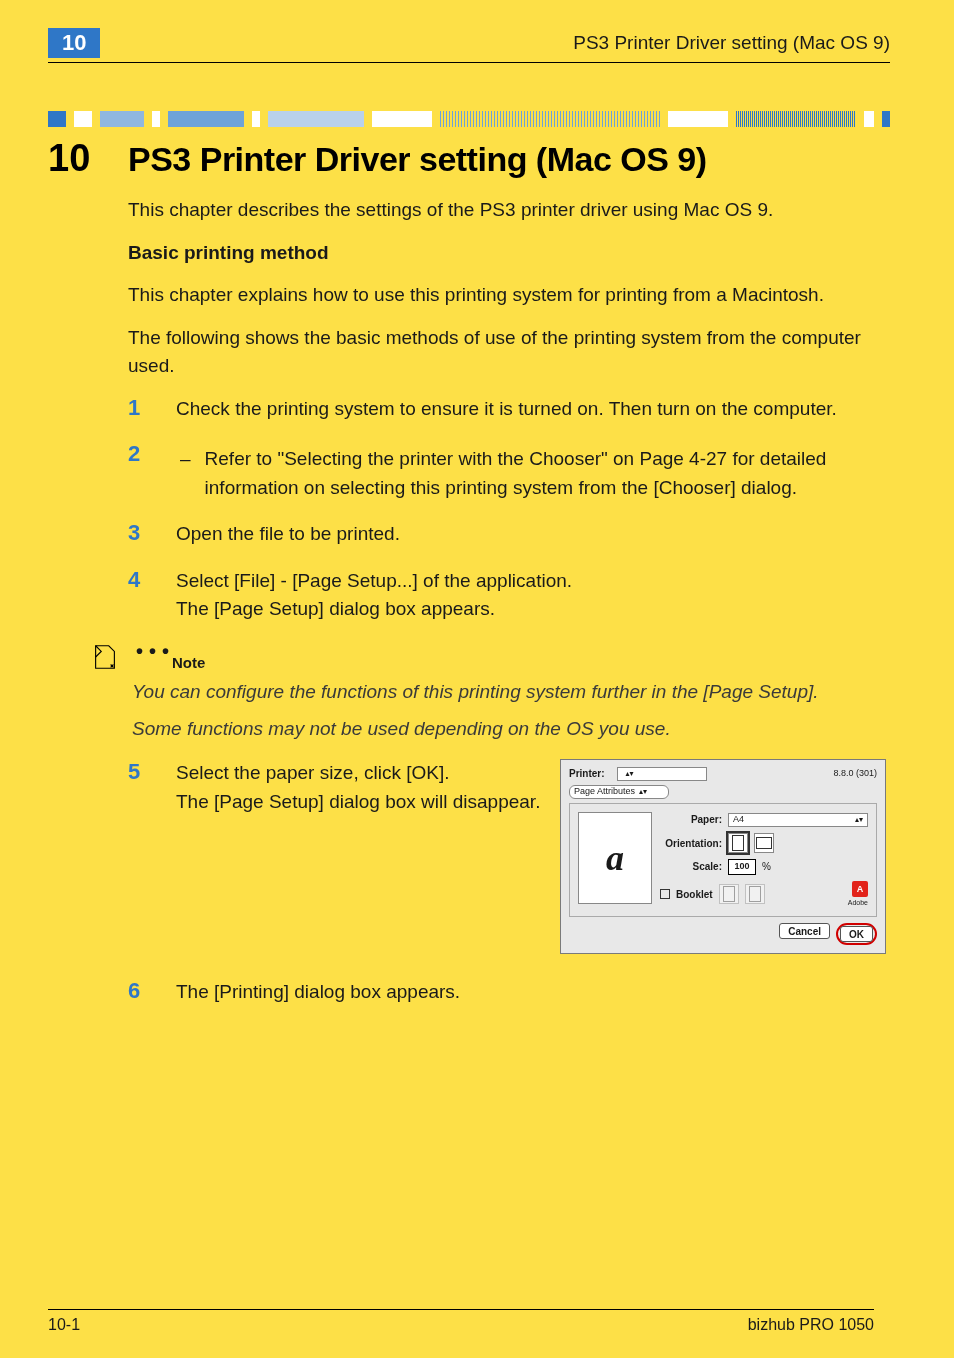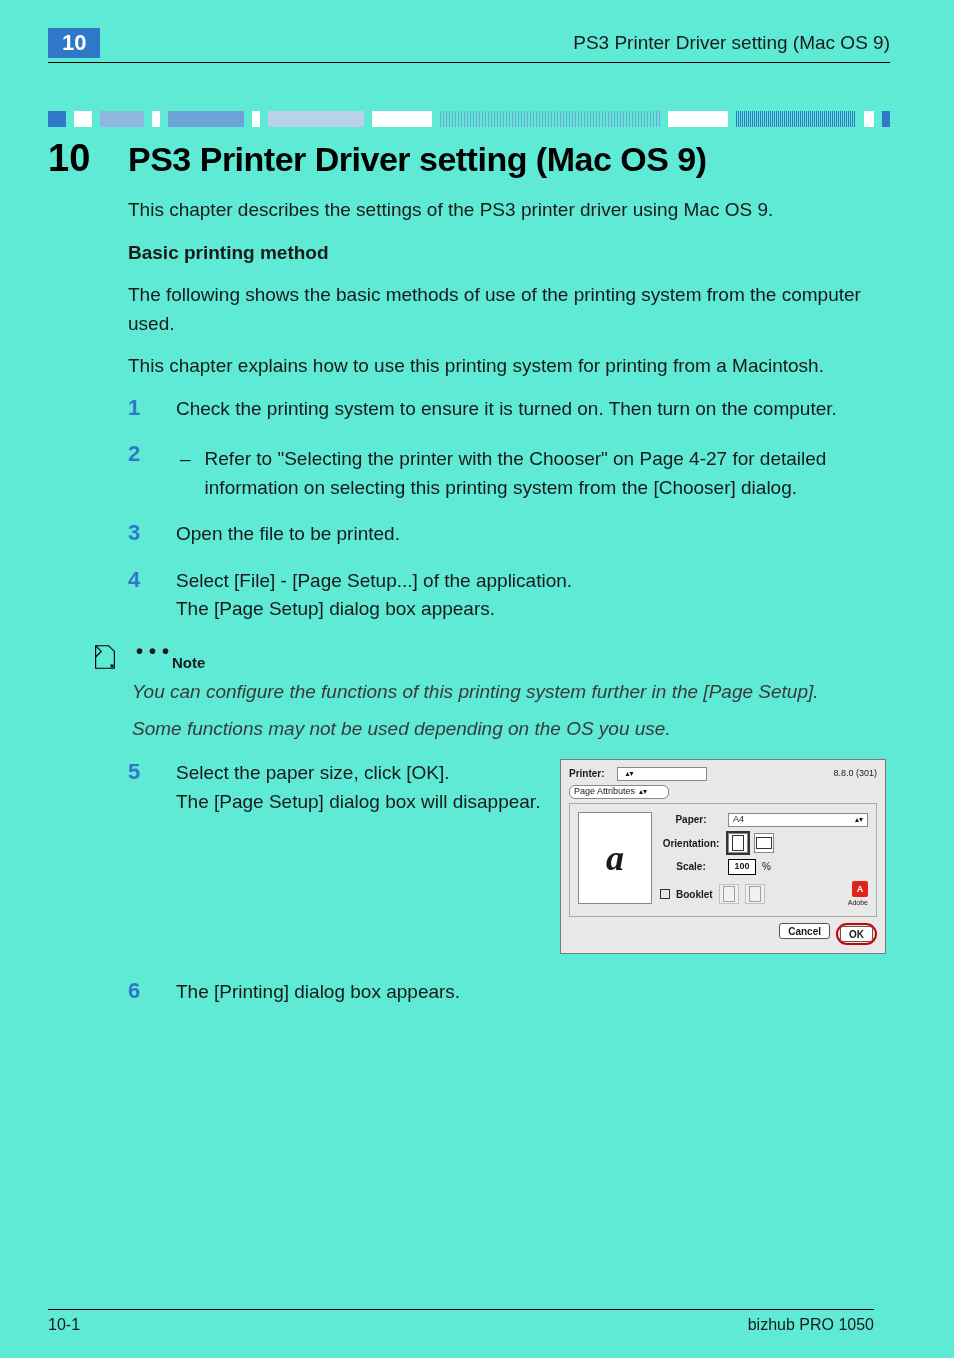--- a/index.html
+++ b/index.html
@@ -1,18 +1,18 @@
 <!DOCTYPE html>
 <html><head>
 <meta charset="utf-8">
 <style>
 :root{--page-w:954px;--page-h:1358px;--accent:#2F77C7;--body:#1a1a1a;--italic:#3a3a3a;}
 *{box-sizing:border-box;}
 body{margin:0;display:flex;justify-content:center;font-family:"Helvetica Neue",Arial,sans-serif;color:var(--body);}
-.page{width:var(--page-w);height:var(--page-h);position:relative;padding:28px 64px 24px 48px;background:#5eead4;}
+.page{width:var(--page-w);height:var(--page-h);position:relative;padding:28px 64px 24px 48px;background:#fde047;}
 .header-row{display:flex;align-items:center;gap:24px;margin-bottom:48px;border-bottom:1px solid #000;padding-bottom:4px;}
 .chapter-tab{background:var(--accent);color:#fff;font-weight:800;font-size:22px;padding:4px 14px 4px 14px;line-height:1;border-radius:0 0 0 0;}
 .running-title{flex:1;text-align:right;font-size:19px;font-weight:400;}
 .deco-bar{display:flex;gap:8px;height:16px;margin-bottom:10px;}
 .deco-bar .seg{height:100%;}
 .title-row{display:flex;align-items:baseline;gap:24px;margin-bottom:16px;}
 .chapter-num{font-size:38px;font-weight:800;color:#000;min-width:56px;}
 .chapter-title{font-size:34px;font-weight:800;color:#000;letter-spacing:-0.5px;}
 .content{padding-left:80px;padding-right:4px;font-size:19px;line-height:1.5;}
 .content p{margin:0 0 14px 0;}
@@ -36,21 +36,21 @@
 .screenshot{width:326px;border:1px solid #7a7a7a;font-size:10px;font-family:"Geneva","Lucida Grande",sans-serif;background:#e8e8e8;padding:6px 8px 8px 8px;}
 .screenshot .row{display:flex;align-items:center;gap:12px;margin-bottom:4px;}
 .screenshot .lbl{font-weight:700;}
 .mini-select{background:#fff;border:1px solid #888;height:14px;font-size:9px;padding:0 4px;display:flex;align-items:center;}
 .mini-select .arrows{font-size:8px;line-height:1;margin-left:4px;}
 .version{font-size:9px;margin-left:auto;text-align:right;}
 .inner-panel{border:1px solid #aaa;background:#e8e8e8;padding:8px;display:flex;gap:8px;align-items:flex-start;}
 .preview-box{width:74px;height:92px;background:#fff;border:1px solid #888;display:flex;align-items:center;justify-content:center;font:italic 700 36px serif;}
 .attr-col{display:flex;flex-direction:column;gap:6px;flex:1;}
 .attr-row{display:flex;align-items:center;gap:6px;}
-.attr-row .albl{font-weight:700;width:62px;text-align:center;}
+.attr-row .albl{font-weight:700;width:62px;text-align:right;}
 .orient-box{border:1px solid #888;background:#fff;width:20px;height:20px;display:flex;align-items:center;justify-content:center;}
 .orient-box.selected{outline:2px solid #333;}
 .orient-box::before{content:"";width:10px;height:14px;border:1px solid #333;display:block;}
 .orient-box.land::before{width:14px;height:10px;}
 .scale-inp{border:1px solid #000;width:28px;text-align:center;font-size:9px;font-weight:700;background:#fff;}
 .chk{width:10px;height:10px;border:1px solid #333;display:inline-block;}
 .adobe{width:16px;height:16px;background:#e2231a;color:#fff;display:flex;align-items:center;justify-content:center;font:700 9px sans-serif;margin-left:auto;border-radius:2px;}
 .adobe-sub{font-size:7px;text-align:right;margin-top:1px;}
 .btn-row{display:flex;justify-content:flex-end;gap:6px;margin-top:6px;}
 .mac-btn{background:#fff;border:1px solid #555;border-radius:3px;padding:0 8px;font-size:10px;font-weight:700;height:16px;display:flex;align-items:center;}
@@ -85,22 +85,22 @@
 
   <div class="title-row">
     <div class="chapter-num">10</div>
     <div class="chapter-title">PS3 Printer Driver setting (Mac OS 9)</div>
   </div>
 
   <div class="content">
     <p>This chapter describes the settings of the PS3 printer driver using Mac OS 9.</p>
 
     <p class="subhead">Basic printing method</p>
+    <p>This chapter explains how to use this printing system for printing from a Macintosh.</p>
     <p>The following shows the basic methods of use of the printing system from the computer used.</p>
-    <p>This chapter explains how to use this printing system for printing from a Macintosh.</p>
 
     <ol class="steps">
       <li>
         <span class="num">1</span>
         <div class="body">Check the printing system to ensure it is turned on. Then turn on the computer.</div>
       </li>
       <li>
         <span class="num">2</span>
         <div class="body">
           <ul class="dash">

